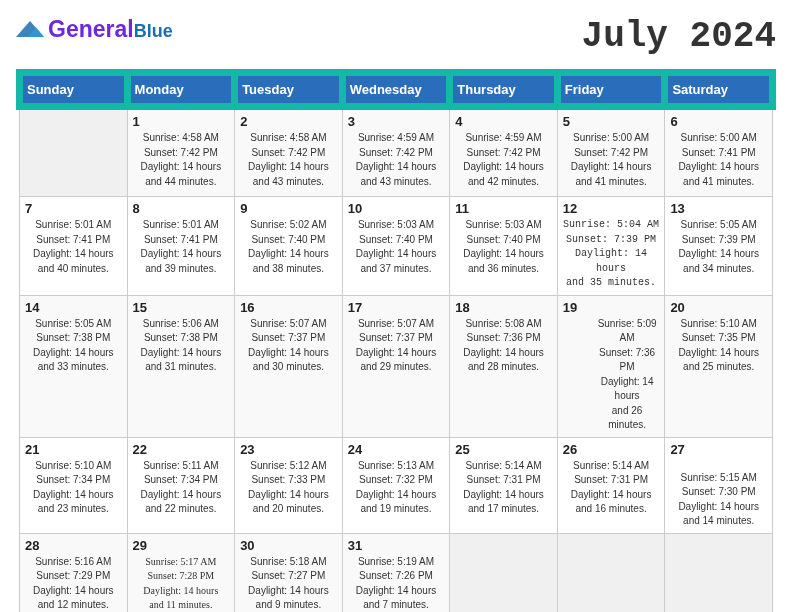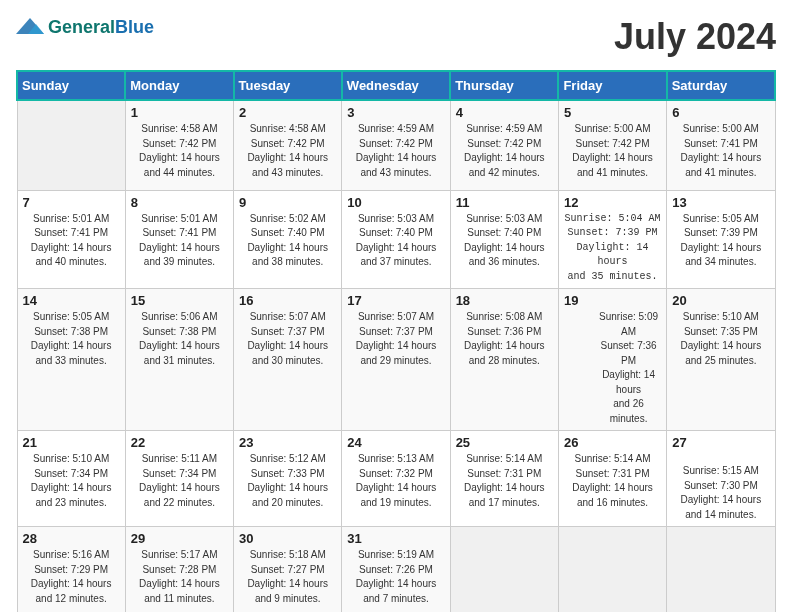--- a/index.html
+++ b/index.html
@@ -20,20 +20,21 @@
       display: flex;
       align-items: center;
       gap: 4px;
     }
     .logo-icon {
       width: 28px;
       height: 22px;
     }
     .title-block {
       text-align: center;
+      font-family: Liberation Mono, monospace;
     }
     .month-title {
       font-size: 36px;
       font-weight: bold;
       color: #333;
     }
     .location-title {
       font-size: 15px;
       color: #555;
     }
@@ -41,21 +42,21 @@
       width: 100%;
       border-collapse: collapse;
       table-layout: fixed;
     }
     thead tr th {
       background-color: #2a6ebb;
       color: #fff;
       font-size: 13px;
       padding: 6px 4px;
       text-align: left;
-      border: 2px solid #14b8a6;
+      border: 7px solid #14b8a6;
     }
     tbody tr td {
       border: 1px solid #ccc;
       vertical-align: top;
       padding: 4px 5px;
       font-size: 11px;
       color: #333;
       min-height: 80px;
       height: 90px;
     }
@@ -85,21 +86,21 @@
 </head>
 <body>
 
 <div class="header">
   <div class="logo">
     <svg class="logo-icon" viewBox="0 0 28 22" xmlns="http://www.w3.org/2000/svg">
       <polygon points="14,2 28,18 0,18" fill="#1a6faf" opacity="0.85"></polygon>
       <polygon points="20,8 28,18 12,18" fill="#2a9fd6" opacity="0.7"></polygon>
     </svg>
     <div>
-      <span style="font-size:18px;font-weight:bold;color:#0f766e;">General</span><span style="font-size:18px;font-weight:bold;color:#1a6faf;">Blue</span>
+      <span style="font-size:23px;font-weight:bold;color:#6d28d9;">General</span><span style="font-size:18px;font-weight:bold;color:#1a6faf;">Blue</span>
     </div>
   </div>
   <div class="title-block">
     <div class="month-title">July 2024</div>
   </div>
 </div>
 
 <table>
   <thead>
     <tr id="weekday-header">
@@ -314,21 +315,21 @@
       <tr>
         <td>
           <span class="day-number">28</span>
           <div class="day-info" style="white-space: pre-line;">Sunrise: 5:16 AM
 Sunset: 7:29 PM
 Daylight: 14 hours
 and 12 minutes.</div>
         </td>
         <td>
           <span class="day-number">29</span>
-          <div class="day-info" style="white-space: pre-line;">Sunrise: 5:17 AM
+          <div class="day-info" style="white-space: pre-line; font-family: Liberation Serif, serif;">Sunrise: 5:17 AM
 Sunset: 7:28 PM
 Daylight: 14 hours
 and 11 minutes.</div>
         </td>
         <td>
           <span class="day-number">30</span>
           <div class="day-info" style="white-space: pre-line;">Sunrise: 5:18 AM
 Sunset: 7:27 PM
 Daylight: 14 hours
 and 9 minutes.</div>

